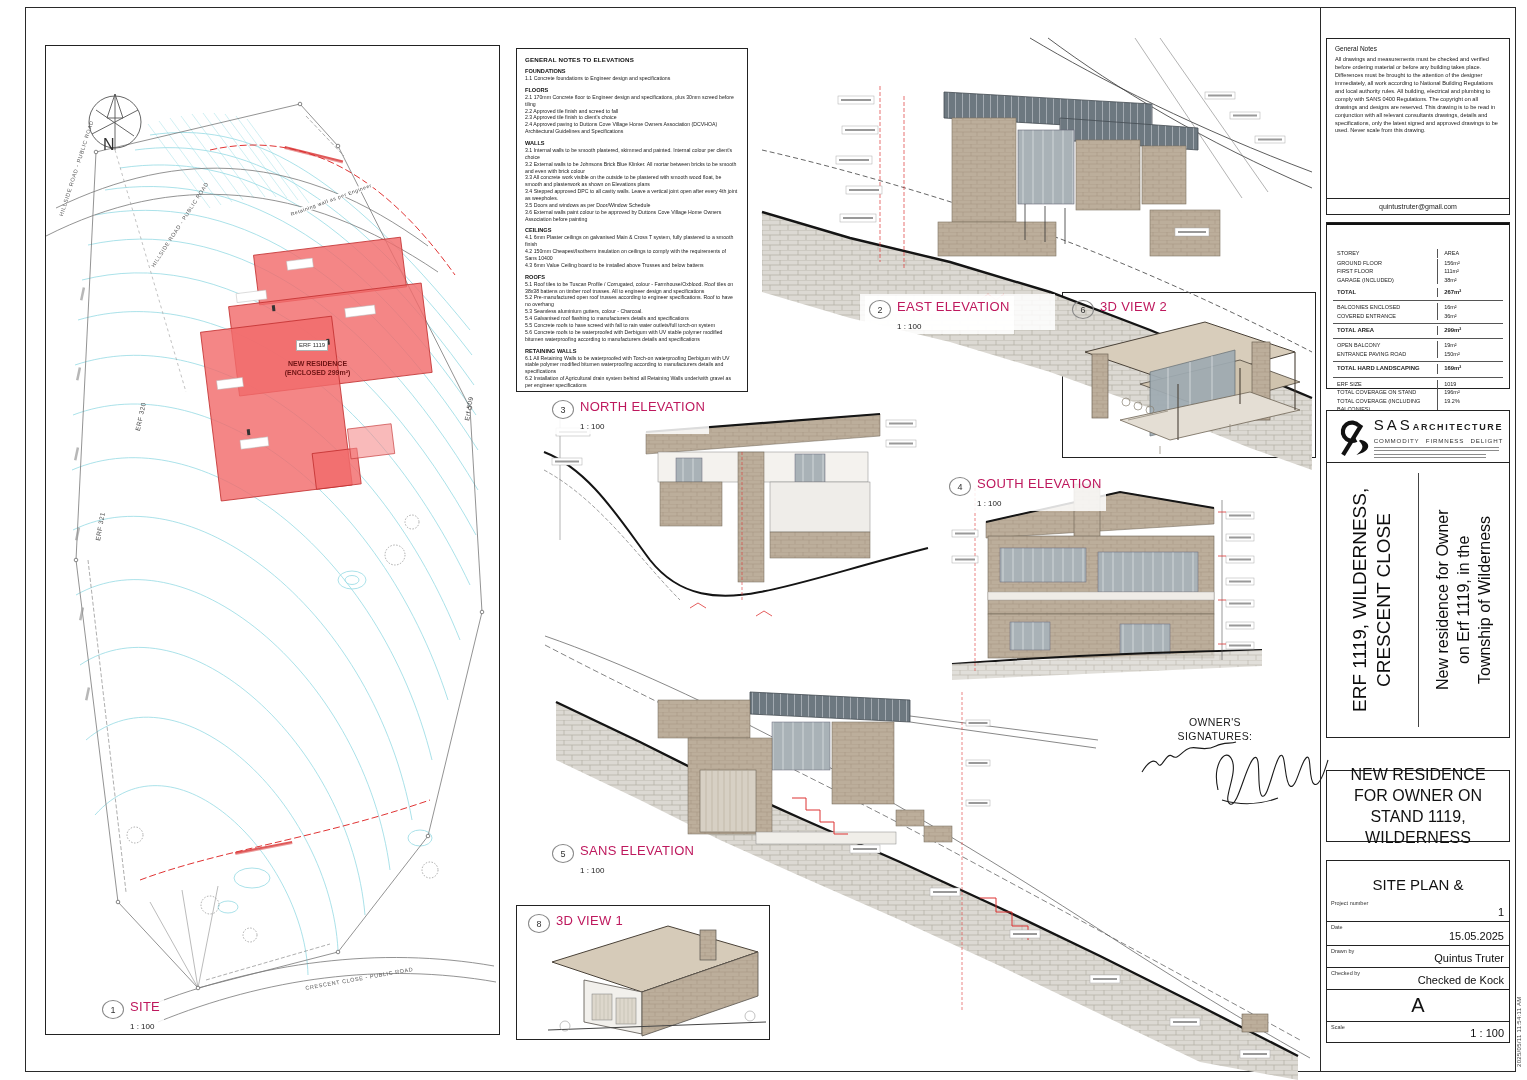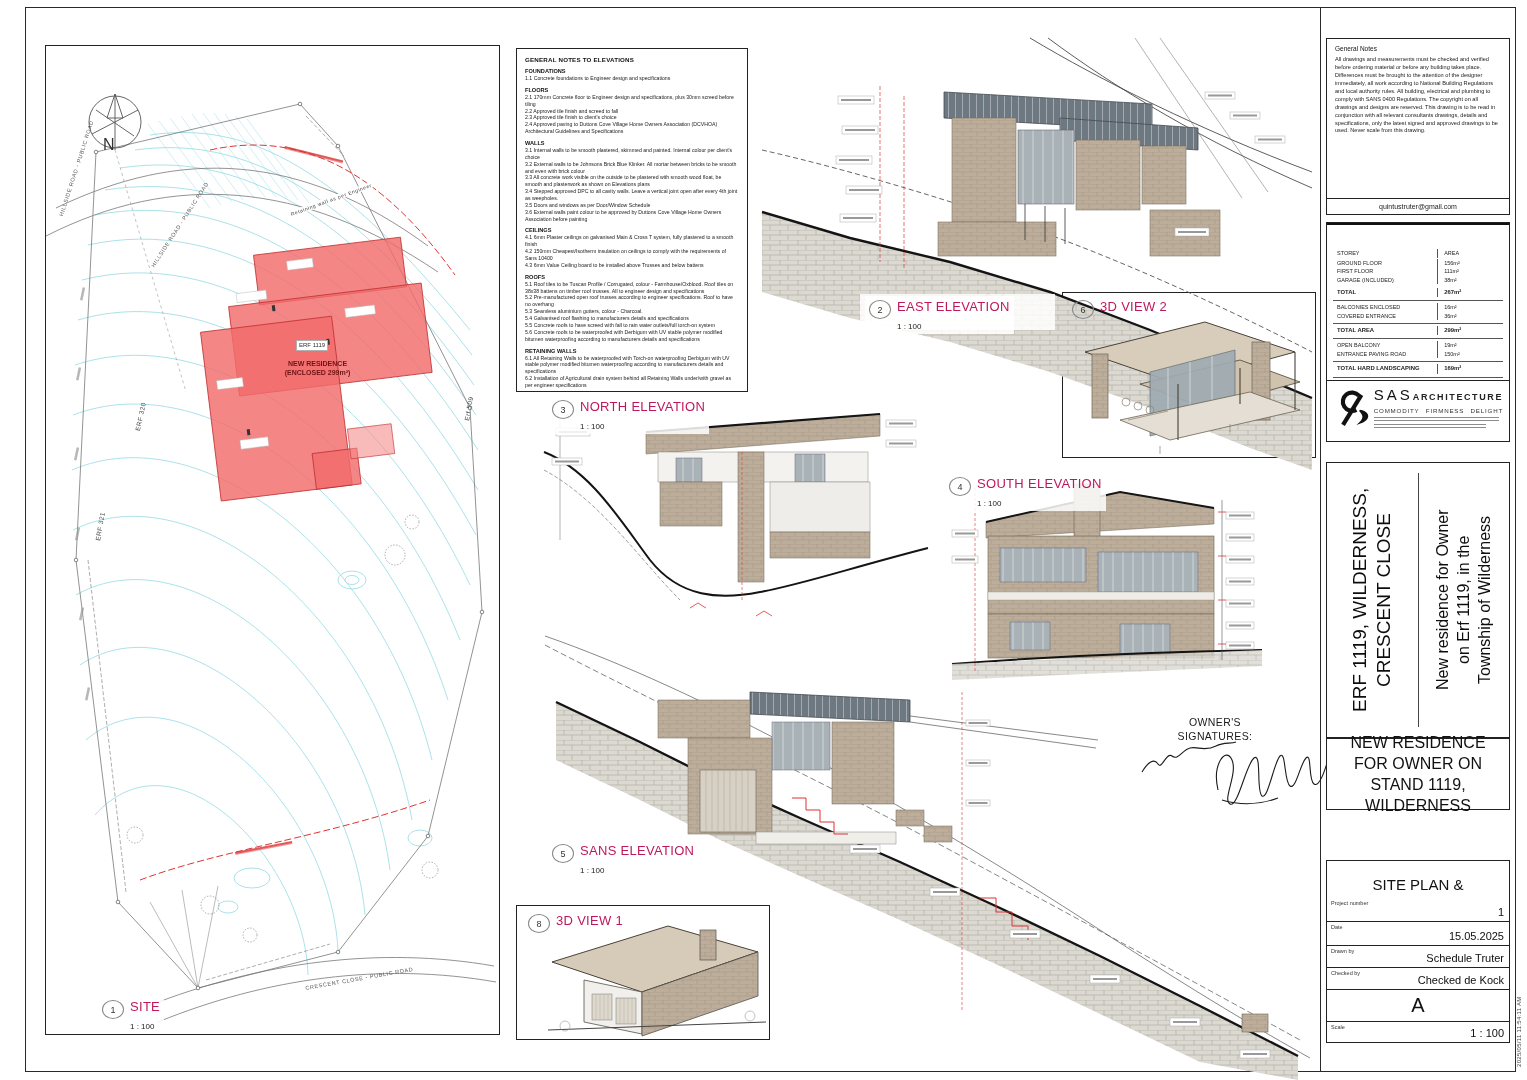--- a/index.html
+++ b/index.html
@@ -582,21 +582,21 @@
       <span class="av">196m²</span>
     </div>
 
     <div class="ar">
       <span class="al">TOTAL COVERAGE (INCLUDING BALCONIES)</span>
       <span class="av">19.2%</span>
     </div>
   </div>
   </div>
 
-  <div class="tb logo-box" style="top:380px;height:62px;">
+  <div class="tb logo-box" style="top:410px;height:62px;">
     <svg width="44" height="46" viewBox="0 0 44 46">
       <path d="M34,6 L12,42" stroke="#111" stroke-width="5" fill="none"></path>
       <path d="M31,7 a11,11 0 1 0 -3,17" stroke="#111" stroke-width="5" fill="none"></path>
       <path d="M33,24 c10,2 13,10 3,15 l-8,3 c9,-7 9,-11 3,-17 z" fill="#111"></path>
     </svg>
     <div class="logo-right">
       <div class="logo-name">
         <span class="logo-sas">SAS</span><span class="logo-arch">ARCHITECTURE</span>
       </div>
       <div class="logo-tags">
@@ -611,38 +611,38 @@
 
   <div class="tb vertbox" style="top:462px;height:276px;">
     <div class="vt vt1">ERF 1119, WILDERNESS,
 CRESCENT CLOSE</div>
     <div class="vdiv"></div>
     <div class="vt vt2">New residence for Owner
 on Erf 1119, in the
 Township of Wilderness</div>
   </div>
 
-  <div class="tb bigtitle bt1" style="top:738px;height:72px;">NEW RESIDENCE
+  <div class="tb bigtitle bt1" style="top:770px;height:72px;">NEW RESIDENCE
 FOR OWNER ON
 STAND 1119,
 WILDERNESS</div>
   <div class="tb bigtitle bt2" style="top:828px;height:70px;">SITE PLAN &amp;
 ELEVATIONS</div>
 
   <div class="frow" style="top:898px;height:24px;">
     <span class="flab">Project number</span>
     <span class="fval">1</span>
   </div>
   <div class="frow" style="top:922px;height:24px;">
     <span class="flab">Date</span>
     <span class="fval">15.05.2025</span>
   </div>
   <div class="frow" style="top:946px;height:22px;">
     <span class="flab">Drawn by</span>
-    <span class="fval">Schedule Truter</span>
+    <span class="fval">Quintus Truter</span>
   </div>
   <div class="frow" style="top:968px;height:22px;">
     <span class="flab">Checked by</span>
     <span class="fval">Checked de Kock</span>
   </div>
   <div class="frow rev" style="top:990px;height:32px;">
     <span>A</span>
   </div>
   <div class="frow" style="top:1022px;height:21px;">
     <span class="flab">Scale</span>

